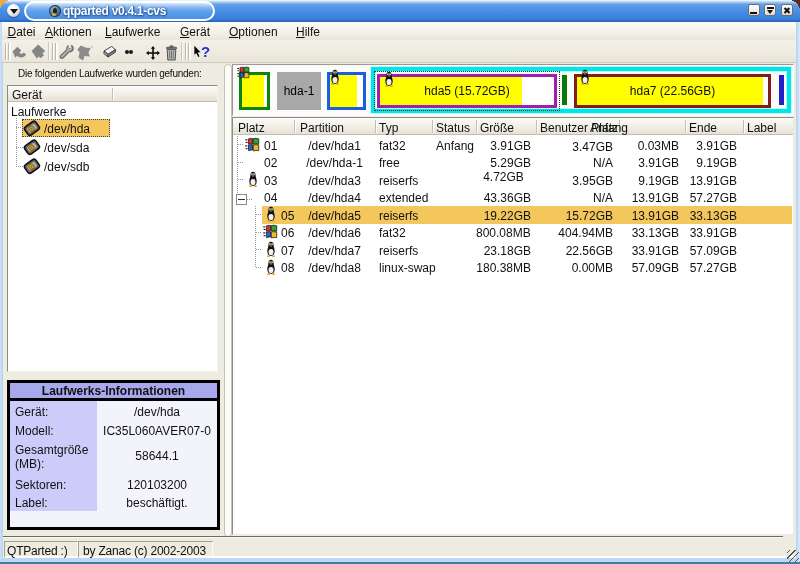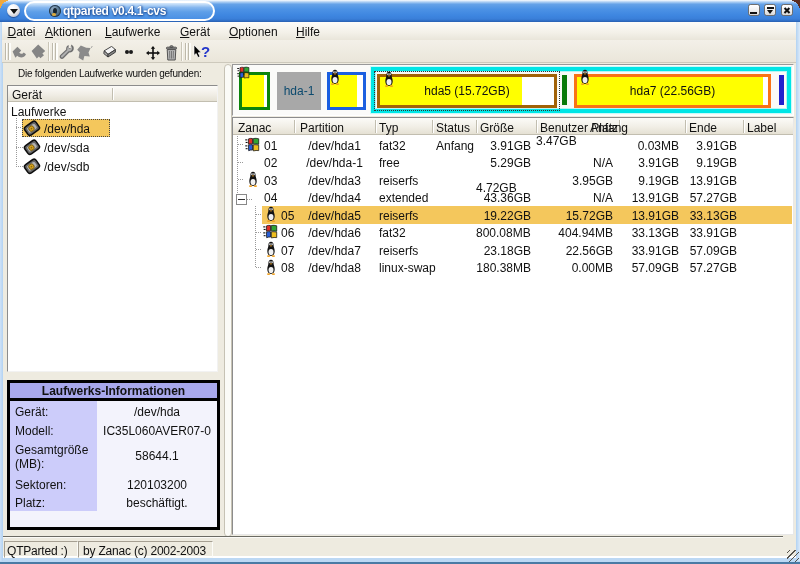--- a/index.html
+++ b/index.html
@@ -217,59 +217,59 @@
     </svg>
 </div>
 <div class="a" id="info"></div>
 <div class="a" id="ihead">Laufwerks-Informationen</div>
 <div class="a" id="ilabels"></div>
 <div class="a il" style="top:404.5px">Gerät:</div>
 <div class="a il" style="top:424px">Modell:</div>
 <div class="a il" style="top:442.5px">Gesamtgröße</div>
 <div class="a il" style="top:457px">(MB):</div>
 <div class="a il" style="top:477.5px">Sektoren:</div>
-<div class="a il" style="top:496px">Platz:</div>
+<div class="a il" style="top:496px">Label:</div>
 <div class="a iv" style="top:404.5px">/dev/hda</div>
 <div class="a iv" style="top:424px">IC35L060AVER07-0</div>
 <div class="a iv" style="top:449px">58644.1</div>
 <div class="a iv" style="top:477.5px">120103200</div>
 <div class="a iv" style="top:496px">beschäftigt.</div>
 <div class="a" id="sb1"></div>
 <div class="a" id="sb2"></div>
 <div class="a st" style="left:7px">QTParted :)</div>
 <div class="a st" style="left:83px">by Zanac (c) 2002-2003</div>
 
 <div class="a" style="left:224px;top:64px;width:8px;height:473px;background:#fbfbf7;border:1px solid #c6c2b4;border-radius:4px"></div>
 <div class="a" id="pbar"></div>
 <div class="a" id="pboxes">
 
 <div class="a" style="left:239px;top:72px;width:31px;height:38px;border:3px solid #0c840c;background:#fff">
       <div style="position:absolute;left:0;top:0;width:22px;height:32px;background:#ffff00"></div>
     </div>
 
 <div class="a" style="left:277px;top:72px;width:44px;height:38px;background:#a8a8a8">
-      <div class="ptxt" style="top:12px;color:#0c4a6e">hda-1</div>
+      <div class="ptxt" style="top:12px;color:#000000">hda-1</div>
     </div>
 
 <div class="a" style="left:327px;top:72px;width:39px;height:38px;border:3px solid #1b5fe0;background:#fff">
       <div style="position:absolute;left:0;top:0;width:27px;height:32px;background:#ffff00"></div>
     </div>
 
 <div class="a" style="left:371px;top:67px;width:420px;height:46px;border:4px solid #00e6e6;background:#fafaf8;box-shadow:0 0 0 1px #c8fafa,inset 0 0 0 1px #b8f4f4"></div>
 
 <div class="a" style="left:374px;top:70.5px;width:186px;height:40px;border:1px dotted #333"></div>
 
-<div class="a" style="left:377px;top:73.5px;width:180px;height:34px;border:3px solid #a16207;background:#fff">
+<div class="a" style="left:377px;top:73.5px;width:180px;height:34px;border:3px solid #a21caf;background:#fff">
       <div style="position:absolute;left:0;top:0;width:142px;height:28px;background:#ffff00"></div>
       <div class="ptxt" style="top:7px">hda5 (15.72GB)</div>
     </div>
 
 <div class="a" style="left:562px;top:75px;width:5px;height:30px;background:#0a7a0a"></div>
 
-<div class="a" style="left:574px;top:73.5px;width:197px;height:34px;border:3px solid #f97316;background:#fff">
+<div class="a" style="left:574px;top:73.5px;width:197px;height:34px;border:3px solid #7f1d1d;background:#fff">
       <div style="position:absolute;left:0;top:0;width:186px;height:28px;background:#ffff00"></div>
       <div class="ptxt" style="top:7px">hda7 (22.56GB)</div>
     </div>
 
 <div class="a" style="left:779px;top:75px;width:5px;height:30px;background:#2121cc"></div>
 <svg class="a" style="left:237px;top:66px" width="13" height="13" viewBox="0 0 14 14">
       <use href="#win"></use>
     </svg>
 <svg class="a" style="left:327px;top:69px" width="16" height="16" viewBox="0 0 16 16">
       <use href="#tux"></use>
@@ -285,21 +285,21 @@
 <div class="a" id="tblhead">
 <div class="sep" style="left:61px"></div>
     <div class="sep" style="left:142px"></div>
     <div class="sep" style="left:199px"></div>
     <div class="sep" style="left:243px"></div>
     <div class="sep" style="left:303px"></div>
     <div class="sep" style="left:386px"></div>
     <div class="sep" style="left:452px"></div>
     <div class="sep" style="left:510px"></div>
 </div>
-<div class="a th" style="left:238px">Zanac</div>
+<div class="a th" style="left:238px">Platz</div>
 <div class="a th" style="left:300px">Partition</div>
 <div class="a th" style="left:379px">Typ</div>
 <div class="a th" style="left:436px">Status</div>
 <div class="a th" style="left:480px">Größe</div>
 <div class="a th" style="left:540px">Benutzer Platz</div>
 <div class="a th" style="left:590px">Anfang</div>
 <div class="a th" style="left:689px">Ende</div>
 <div class="a th" style="left:747px">Label</div>
 <div class="a" id="rowsel"></div>
 <div class="a" id="tablerows">
@@ -334,36 +334,36 @@
     </svg>
 <svg class="a" style="left:263px;top:258.5px" width="16" height="16" viewBox="0 0 16 16">
       <use href="#tux"></use>
     </svg>
 
 <div class="cell" style="left:264px;top:138.5px">01</div>
 <div class="cell" style="left:294px;top:138.5px;width:81px;text-align:center">/dev/hda1</div>
 <div class="cell" style="left:379px;top:138.5px">fat32</div>
 <div class="cell" style="left:436px;top:138.5px">Anfang</div>
 <div class="cell" style="left:476px;top:138.5px;width:55px;text-align:right">3.91GB</div>
-<div class="cell" style="left:536px;top:134px;width:77px;">3.47GB</div>
+<div class="cell" style="left:536px;top:140px;width:77px;text-align:right">3.47GB</div>
 <div class="cell" style="left:619px;top:138.5px;width:60px;text-align:right">0.03MB</div>
 <div class="cell" style="left:685px;top:138.5px;width:52px;text-align:right">3.91GB</div>
 
 <div class="cell" style="left:264px;top:156px">02</div>
 <div class="cell" style="left:294px;top:156px;width:81px;text-align:center">/dev/hda-1</div>
 <div class="cell" style="left:379px;top:156px">free</div>
 <div class="cell" style="left:476px;top:156px;width:55px;text-align:right">5.29GB</div>
 <div class="cell" style="left:536px;top:156px;width:77px;text-align:right">N/A</div>
 <div class="cell" style="left:619px;top:156px;width:60px;text-align:right">3.91GB</div>
 <div class="cell" style="left:685px;top:156px;width:52px;text-align:right">9.19GB</div>
 
 <div class="cell" style="left:264px;top:173.5px">03</div>
 <div class="cell" style="left:294px;top:173.5px;width:81px;text-align:center">/dev/hda3</div>
 <div class="cell" style="left:379px;top:173.5px">reiserfs</div>
-<div class="cell" style="left:476px;top:181px;width:55px;text-align:left">4.72GB</div>
+<div class="cell" style="left:476px;top:170px;width:55px;text-align:center">4.72GB</div>
 <div class="cell" style="left:536px;top:173.5px;width:77px;text-align:right">3.95GB</div>
 <div class="cell" style="left:619px;top:173.5px;width:60px;text-align:right">9.19GB</div>
 <div class="cell" style="left:685px;top:173.5px;width:52px;text-align:right">13.91GB</div>
 
 <div class="cell" style="left:264px;top:191px">04</div>
 <div class="cell" style="left:294px;top:191px;width:81px;text-align:center">/dev/hda4</div>
 <div class="cell" style="left:379px;top:191px">extended</div>
 <div class="cell" style="left:476px;top:191px;width:55px;text-align:right">43.36GB</div>
 <div class="cell" style="left:536px;top:191px;width:77px;text-align:right">N/A</div>
 <div class="cell" style="left:619px;top:191px;width:60px;text-align:right">13.91GB</div>

